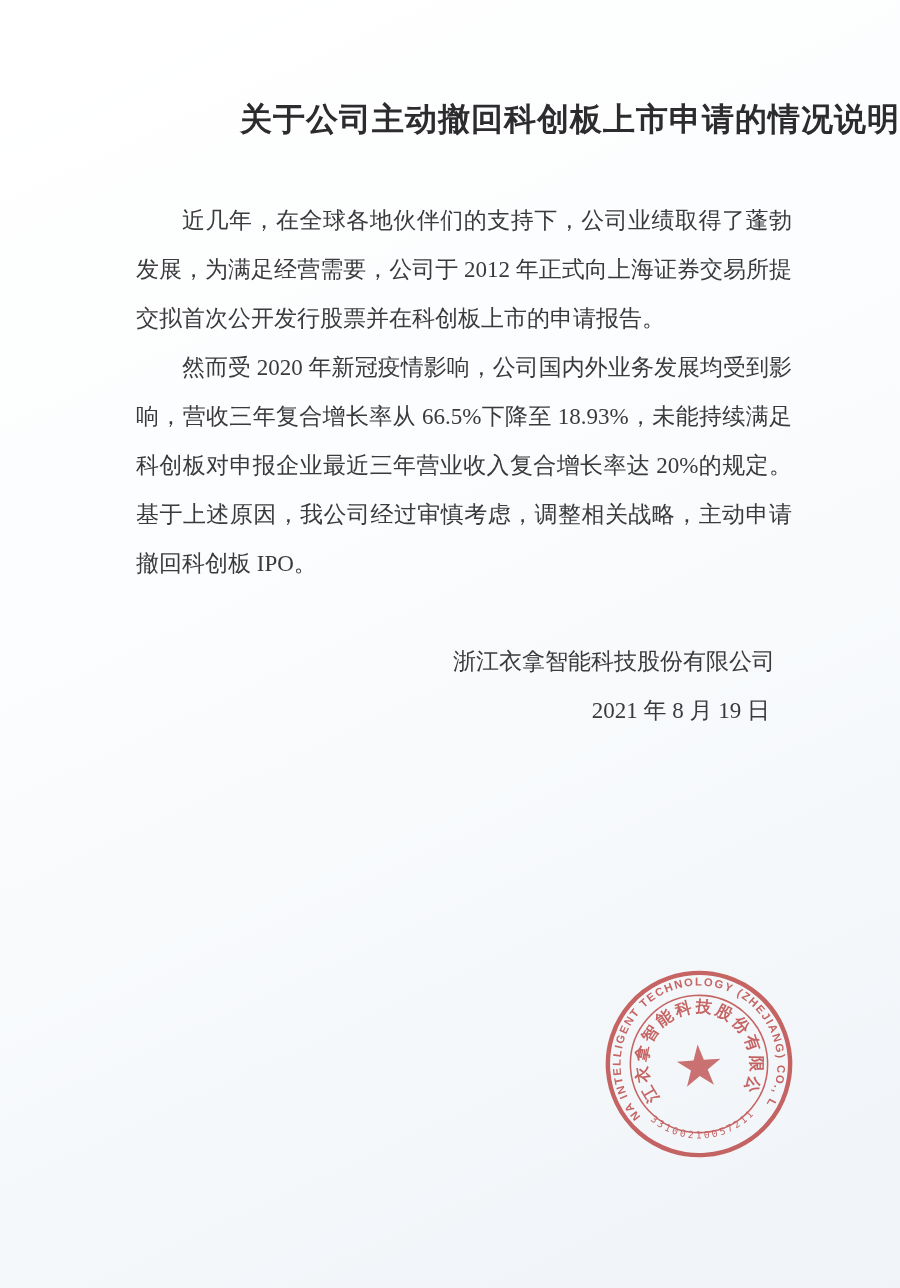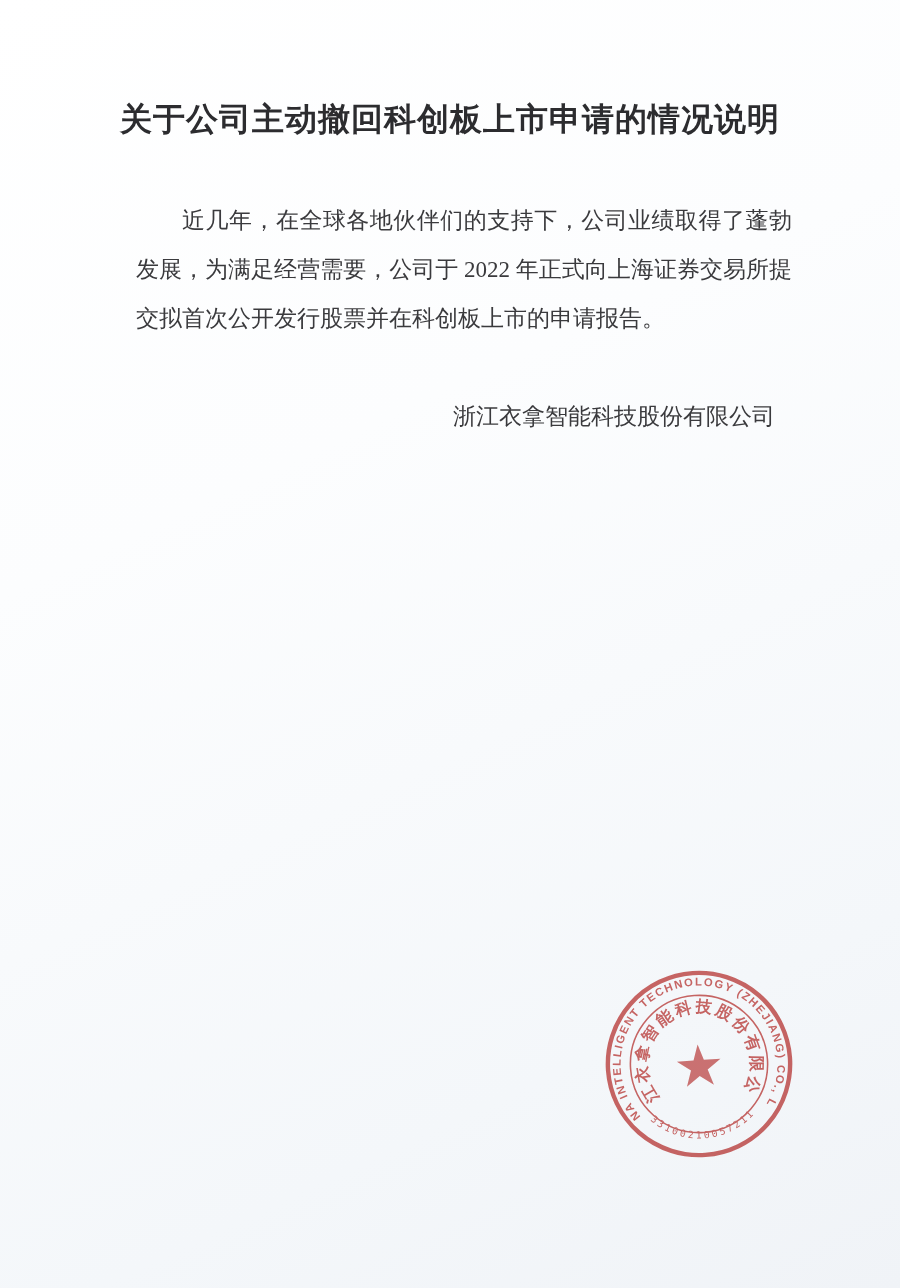--- a/index.html
+++ b/index.html
@@ -11,21 +11,21 @@
   .page {
     position: relative;
     width: 900px; height: 1288px;
     overflow: hidden;
     color: #38383b;
   }
   .doc-title {
     position: absolute;
     top: 98px; left: 0; width: 900px;
     margin: 0;
-    text-align: center;
+    text-align: right;
     font-family: "Liberation Sans", "DejaVu Sans", sans-serif;
     font-weight: bold;
     font-size: 32px;
     letter-spacing: 1px;
     color: #2c2c2f;
   }
   .doc-body {
     position: absolute;
     top: 196px; left: 136px;
     width: 656px;
@@ -74,24 +74,26 @@
   .seal-star { font-size: 58px; }
 </style>
 </head>
 <body>
 
 <div class="page">
 
   <h1 class="doc-title">关于公司主动撤回科创板上市申请的情况说明</h1>
 
   <div class="doc-body">
-    <p>近几年，在全球各地伙伴们的支持下，公司业绩取得了蓬勃发展，为满足经营需要，公司于 2022 年正式向上海证券交易所提交拟首次公开发行股票并在科创板上市的申请报告。</p>
+    <p>近几年，在全球各地伙伴们的支持下，公司业绩取得了蓬勃发展，为满足经营需要，公司于 2012 年正式向上海证券交易所提交拟首次公开发行股票并在科创板上市的申请报告。</p>
+    <p>然而受 2020 年新冠疫情影响，公司国内外业务发展均受到影响，营收三年复合增长率从 66.5%下降至 18.93%，未能持续满足科创板对申报企业最近三年营业收入复合增长率达 20%的规定。基于上述原因，我公司经过审慎考虑，调整相关战略，主动申请撤回科创板 IPO。</p>
 
     <div class="signature">
       <div class="company">浙江衣拿智能科技股份有限公司</div>
+      <div class="date">2021 年 8 月 19 日</div>
     </div>
   </div>
 
   <svg class="seal" viewBox="0 0 200 200">
     <defs>
       <path id="arcEn" d="M 34.5 145.9 A 80 80 0 1 1 165.5 145.9" fill="none"></path>
       <path id="arcCn" d="M 54.1 126.5 A 53 53 0 1 1 145.9 126.5" fill="none"></path>
       <path id="arcNum" d="M 37.7 143.6 A 76 76 0 0 0 162.3 143.6" fill="none"></path>
     </defs>
 

